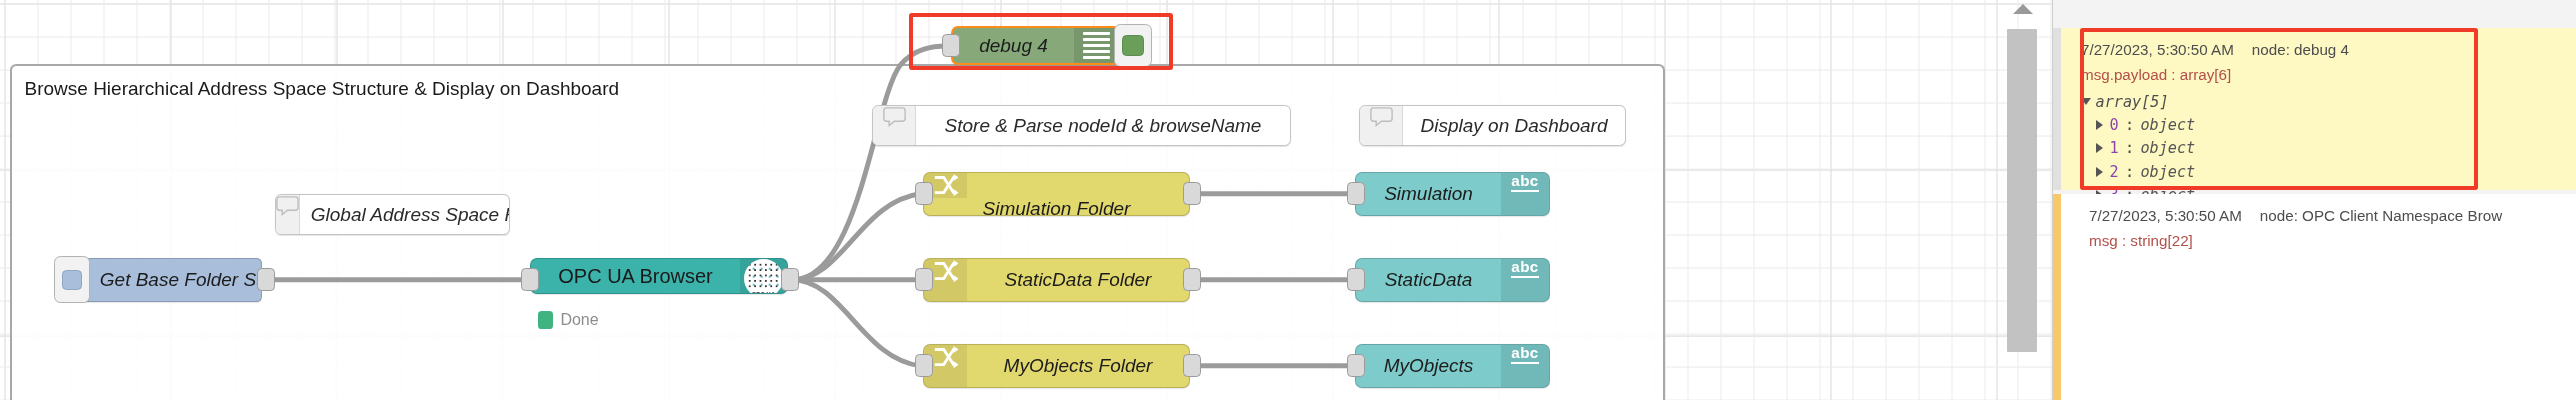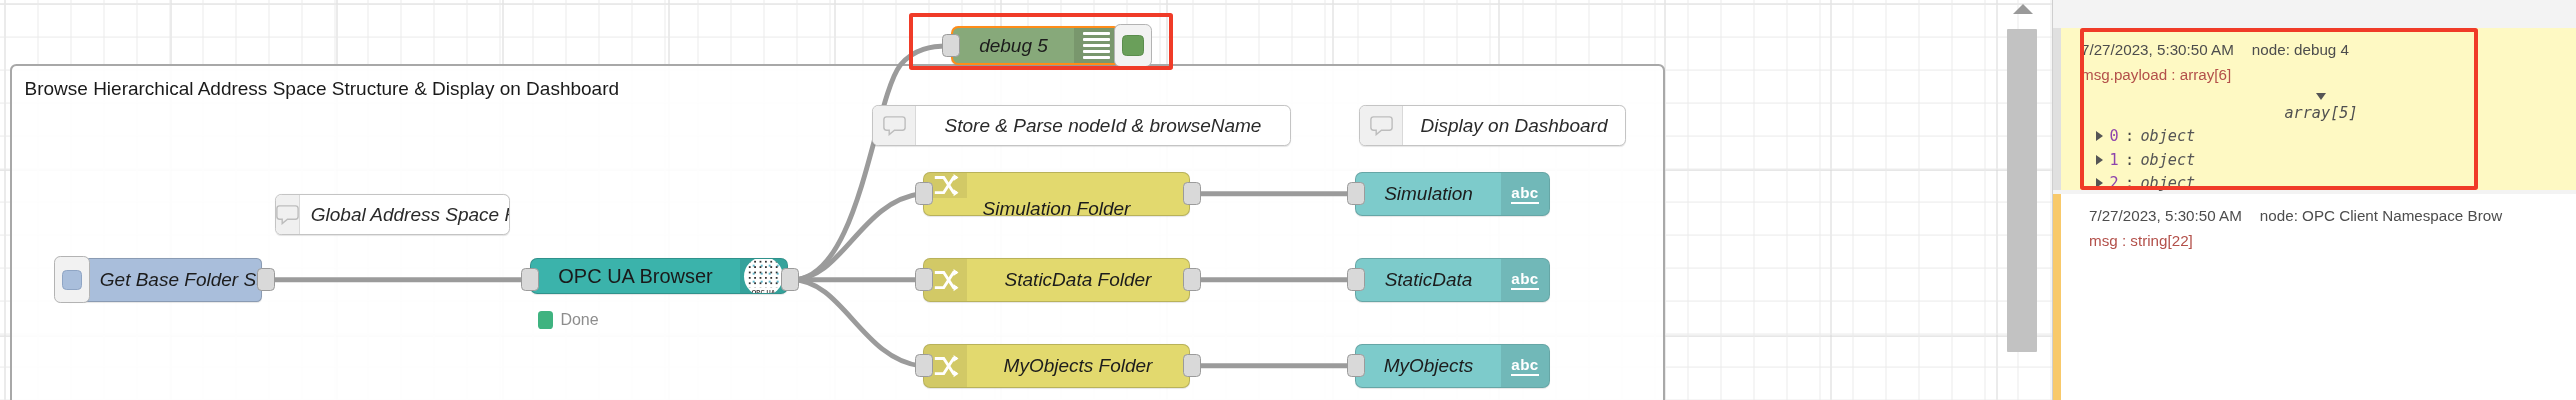--- a/index.html
+++ b/index.html
@@ -55,21 +55,21 @@
     overflow: hidden;
   }
   .node-label {
     flex: 1;
     display: flex; align-items: center; justify-content: center;
     font-size: 19px; font-style: italic; color: #1c1c1c;
     white-space: nowrap; padding: 0 10.8px;
   }
   .node-icon {
     width: 48px;
-    display: flex; align-items: center; justify-content: center;
+    display: flex; align-items: flex-start; justify-content: center;
     background: rgba(0,0,0,0.06);
   }
 
   
   .port {
     position: absolute;
     width: 18px; height: 23px;
     background: #d9d9d9;
     border: 1.8px solid #9b9b9b;
     border-radius: 4.5px;
@@ -249,21 +249,21 @@
     font-size: 15.2px; color: #4d4d4d; white-space: nowrap;
     margin-bottom: 8px;
   }
   .dbg-head .node-ref { margin-left: 18px; }
   .dbg-topic {
     font-size: 15.2px; color: #b3504a; margin-bottom: 10px; white-space: nowrap;
   }
   .dbg-tree { font-family: "DejaVu Sans Mono", monospace; font-size: 14.3px; }
   .dbg-root {
     color: #4f4f4f; font-style: italic; font-size: 15.2px;
-    display: flex; align-items: center; gap: 4.5px; margin-bottom: 5.4px; flex-direction: column;
+    display: flex; align-items: center; gap: 4.5px; margin-bottom: 5.4px;
   }
   .caret-down {
     width: 0; height: 0;
     border-left: 5.4px solid transparent;
     border-right: 5.4px solid transparent;
     border-top: 7.2px solid #555;
     display: inline-block;
   }
   .caret-right {
     width: 0; height: 0;
@@ -363,21 +363,21 @@
     <div class="port" style="left:781px; top:268px;"></div>
     <div id="opcua-status">
       <div class="dot"></div>
       <div class="txt">Done</div>
     </div>
 
     <div id="debug-toggle">
       <div class="knob"></div>
     </div>
     <div class="node" id="node-debug">
-      <div class="node-label">debug 5</div>
+      <div class="node-label">debug 4</div>
       <div class="node-icon">
         <div class="bar"></div>
           <div class="bar"></div>
           <div class="bar"></div>
           <div class="bar"></div>
           <div class="bar"></div>
       </div>
     </div>
     <div class="port" style="left:942px; top:34px;"></div>
 

